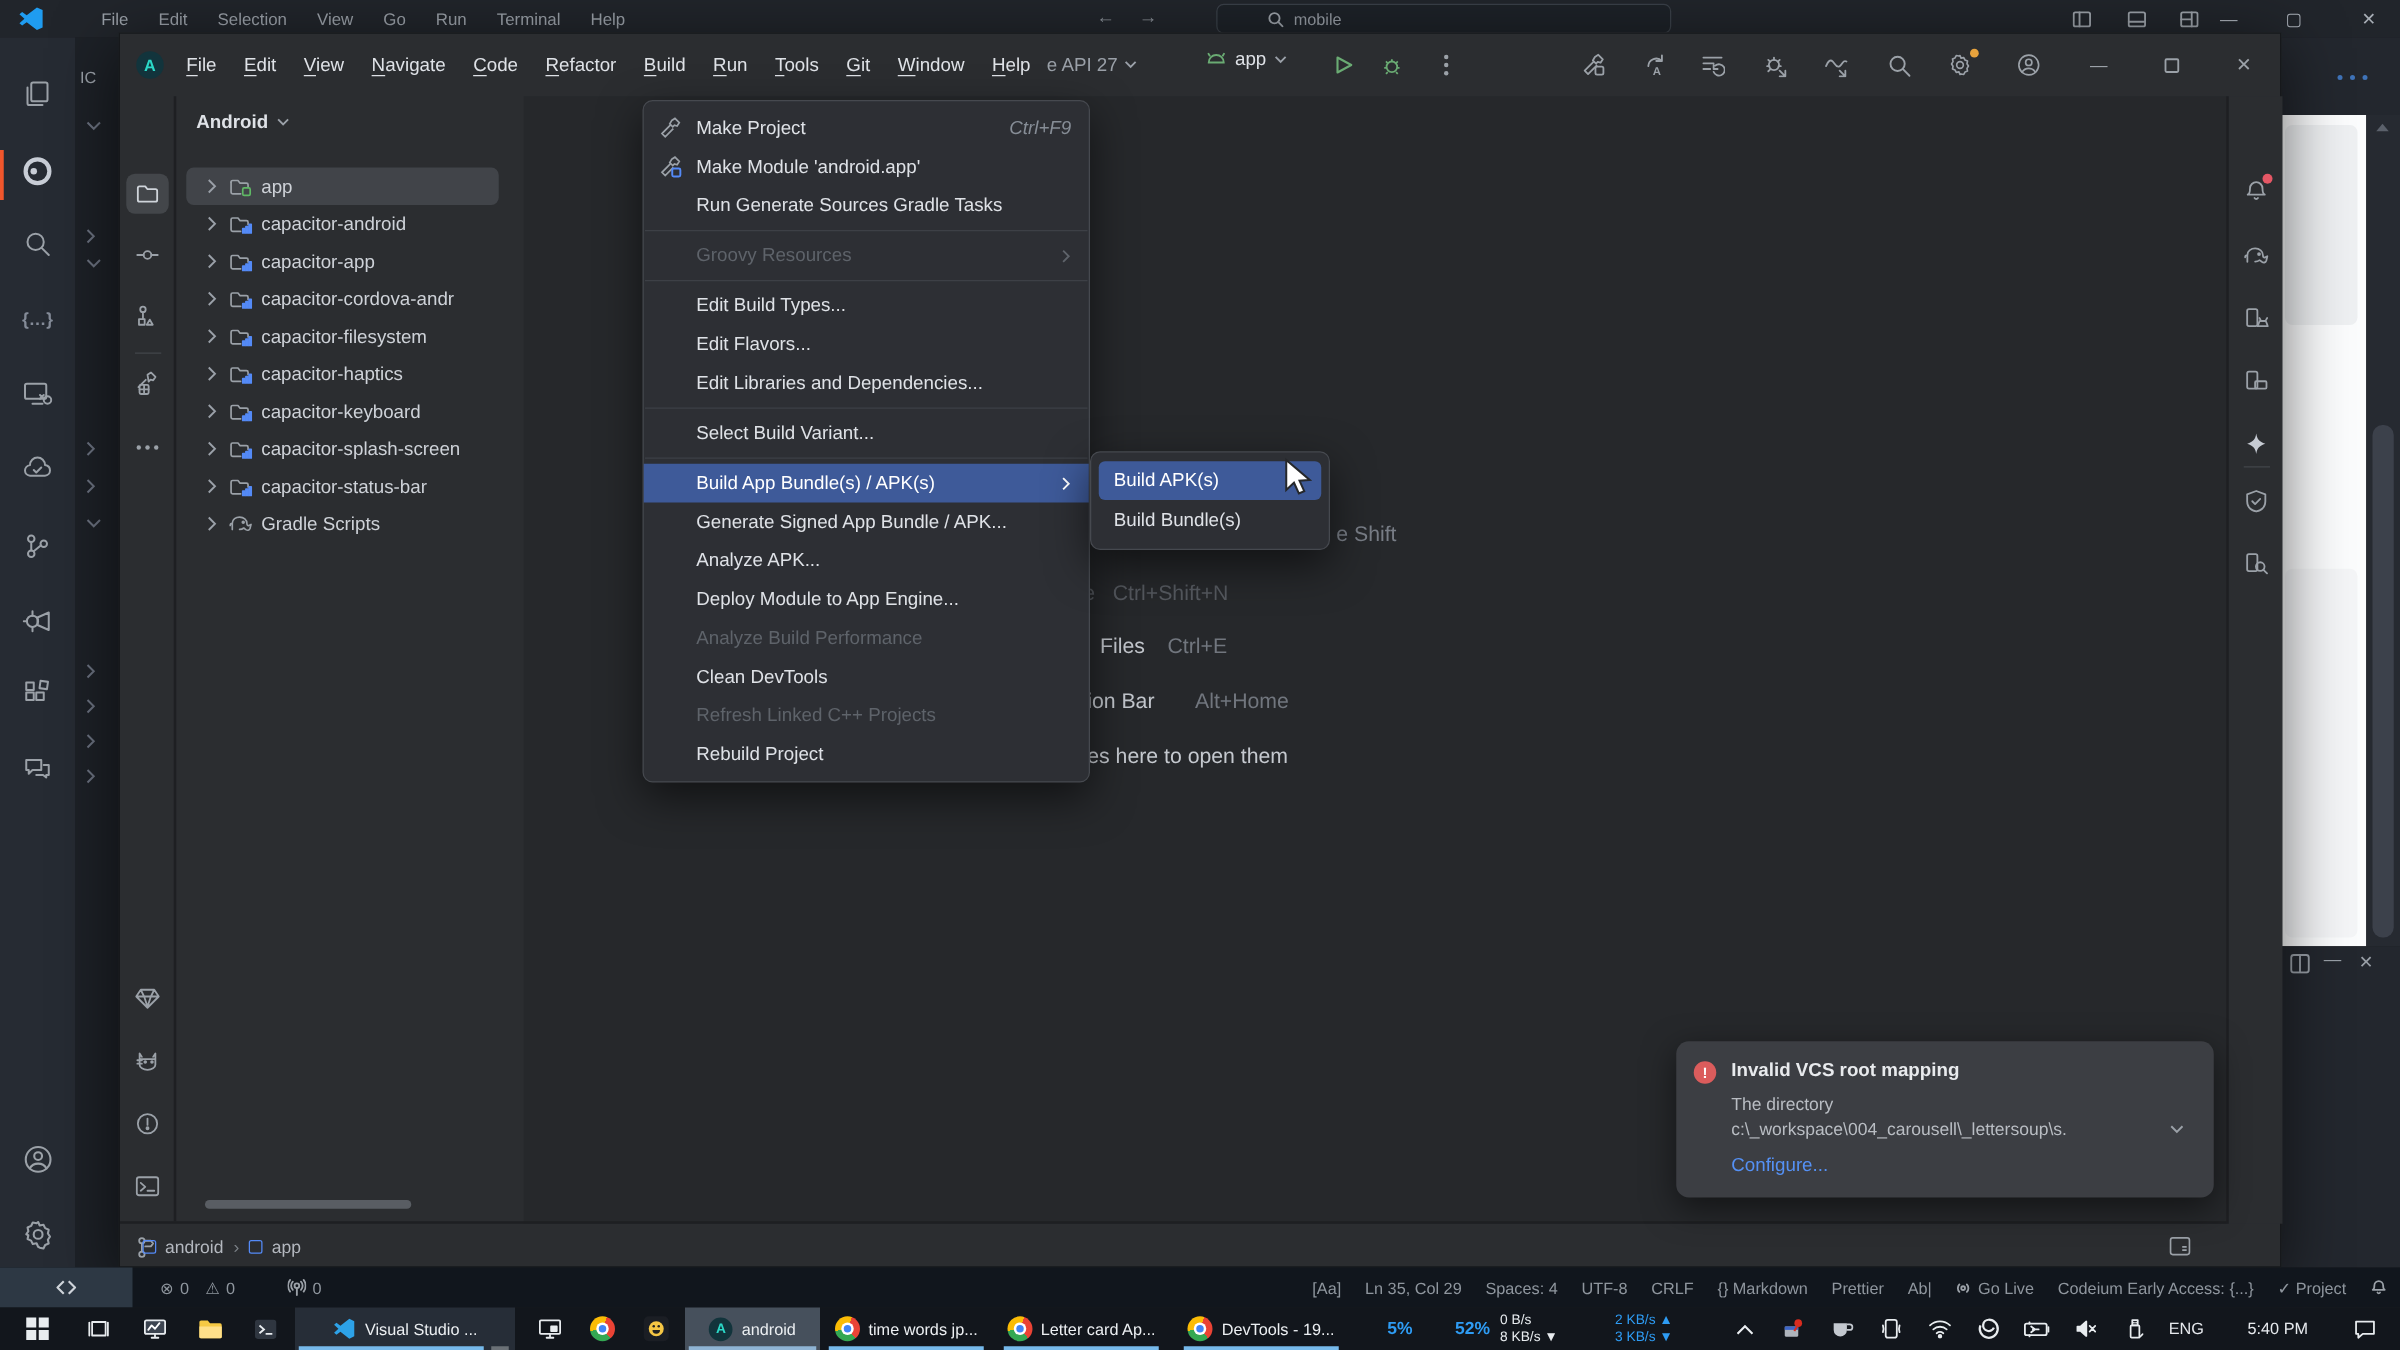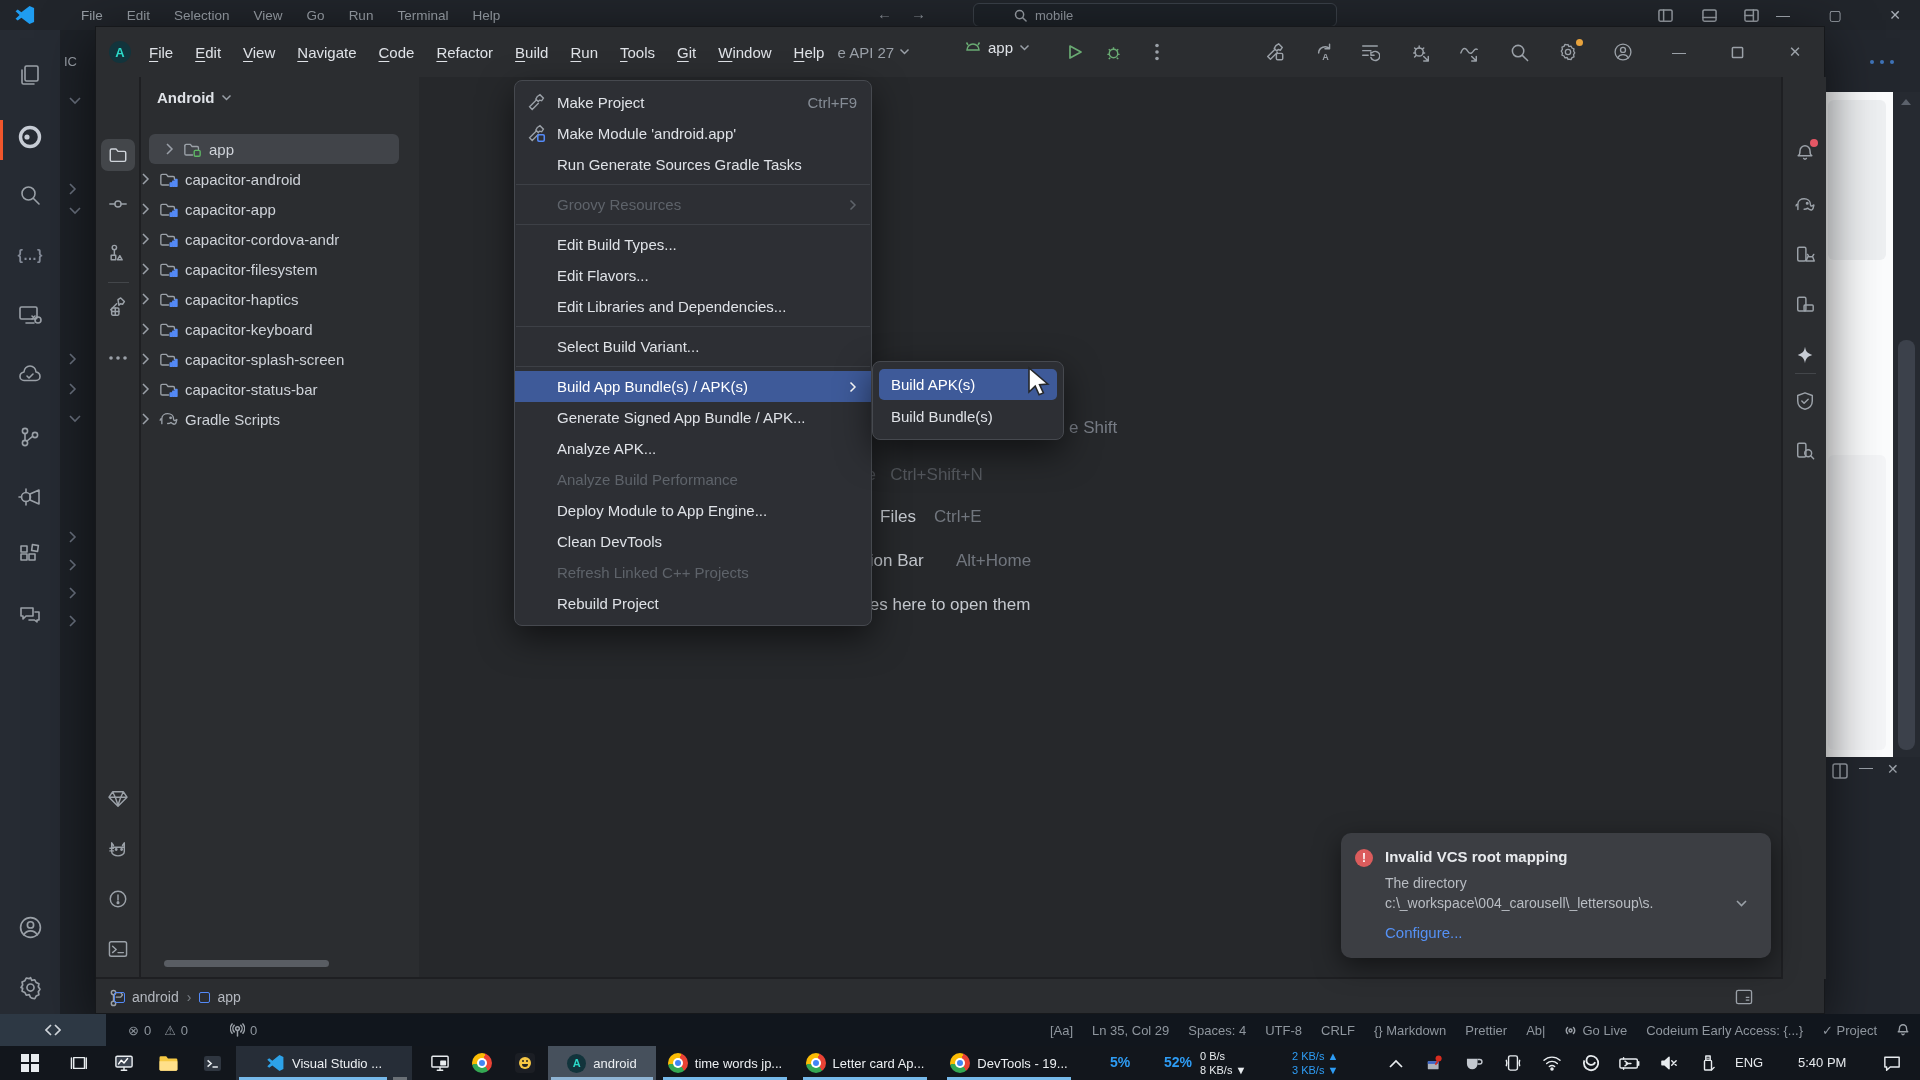--- a/index.html
+++ b/index.html
@@ -37,37 +37,37 @@
   .as-titlebar{left:0;top:0;width:100%;height:50px;display:flex;align-items:center;}
   .as-menubar{display:flex;margin-left:42px;}
   .as-menubar .mitem{display:inline-block;padding:4px 11px;font-size:15px;color:#dfe2e7;}
   .fl::first-letter{text-decoration:underline;text-underline-offset:3px;}
   .as-toolbtn{position:absolute;top:11px;width:34px;height:28px;display:flex;align-items:center;justify-content:center;border-radius:6px;}
   .as-toolstrip{left:0;top:50px;width:45px;height:900px;border-right:2px solid #1e1f22;}
   .strip-ic{position:absolute;left:5px;width:34px;height:32px;display:flex;align-items:center;justify-content:center;border-radius:7px;}
   .as-project{left:45px;top:50px;width:276px;height:902px;overflow:hidden;}
   .proj-header{position:absolute;left:16px;top:12px;display:flex;align-items:center;gap:6px;
     font-size:15px;font-weight:700;color:#dfe2e7;}
-  .trow{position:absolute;left:0;width:276px;height:30px;display:flex;align-items:center;
+  .trow{position:absolute;left:0;width:276px;height:30px;display:flex;align-items:center;padding-left:24px;
     font-size:15px;color:#ced2d8;white-space:nowrap;}
   .trow .lbl{margin-left:7px;}
   .trow.sel{left:8px;width:250px;padding-left:16px;background:#414449;border-radius:6px;}
   .as-editor{left:323px;top:50px;width:1362px;height:902px;background:#26282b;}
   .hint{position:absolute;font-size:17px;white-space:pre;}
   .as-rightstrip{left:1685px;top:50px;width:45px;height:902px;border-left:2px solid #1e1f22;background:#2b2d30;}
   .as-bottombar{left:0;top:950px;width:1685px;height:38px;border-top:2px solid #1e1f22;display:flex;align-items:center;
     font-size:14px;color:#b4b8bf;}
   .bc-sq{width:11px;height:11px;border:1.6px solid #548af7;border-radius:2px;}
 
   
   .popup{background:#2d2f34;border:1px solid #46494f;border-radius:8px;
     box-shadow:0 12px 34px rgba(0,0,0,.55);padding:6px 0;z-index:30;}
   .mi{height:31px;display:flex;align-items:center;padding:0 14px 0 42px;position:relative;
     font-size:15px;color:#dfe2e7;white-space:nowrap;}
-  .mi .sc{margin-left:auto;color:#868d96;padding-left:28px;}
+  .mi .sc{margin-left:auto;color:#868d96;padding-left:28px;font-style:italic;}
   .mi.dis{color:#5e636a;}
   .mi.sel{background:#3e5a99;color:#fff;margin:0 0;}
   .mi .mic{position:absolute;left:12px;top:6px;}
   .msep{height:1px;background:#3d4046;margin:4px 1px;}
   .sub-mi{height:31px;margin:1px 6px;display:flex;align-items:center;padding:0 12px;border-radius:5px;
     font-size:15px;color:#dfe2e7;}
   .sub-mi.sel{background:#3e5a99;color:#fff;}
 
   
   .notif{left:1341px;top:833px;width:430px;height:125px;background:#3c3e43;border-radius:10px;
@@ -718,25 +718,25 @@
       <svg style="margin-left:auto" width="8" height="12" viewBox="0 0 8 12">
           <path d="M1.5 1.5l4.5 4.5-4.5 4.5" stroke="#fff" fill="none" stroke-width="1.5"></path>
         </svg>
     </div>
     <div class="mi">
       <span>Generate Signed App Bundle / APK...</span>
     </div>
     <div class="mi">
       <span>Analyze APK...</span>
     </div>
+    <div class="mi">
+      <span>Deploy Module to App Engine...</span>
+    </div>
     <div class="mi dis">
       <span>Analyze Build Performance</span>
-    </div>
-    <div class="mi">
-      <span>Deploy Module to App Engine...</span>
     </div>
     <div class="mi">
       <span>Clean DevTools</span>
     </div>
     <div class="mi dis">
       <span>Refresh Linked C++ Projects</span>
     </div>
     <div class="mi">
       <span>Rebuild Project</span>
     </div>

